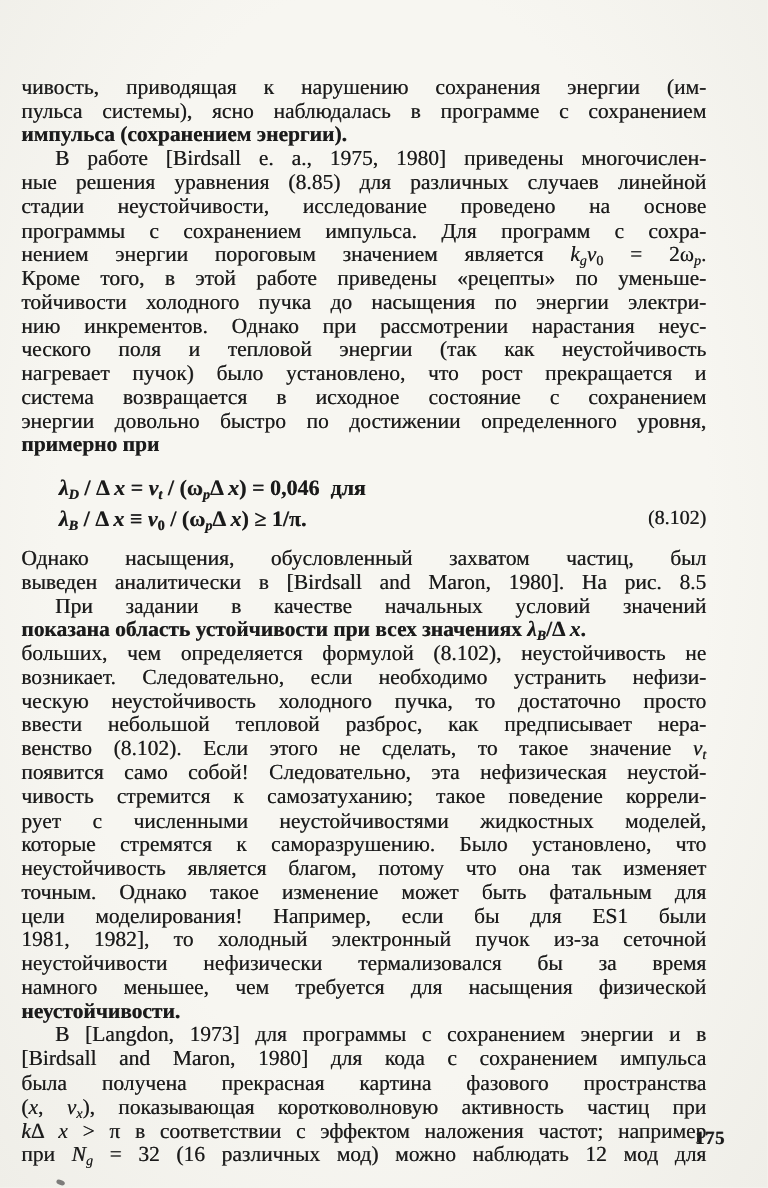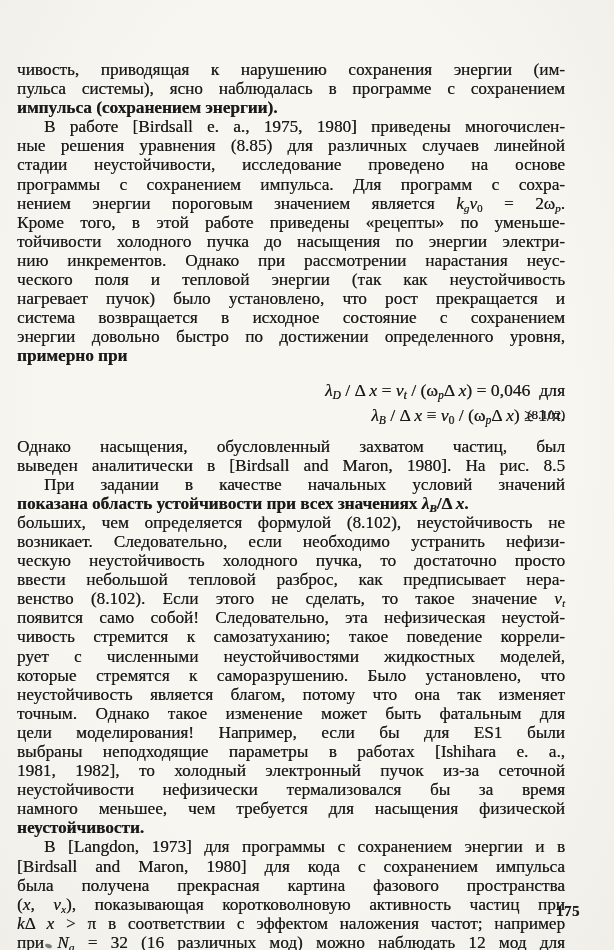--- a/index.html
+++ b/index.html
@@ -37,27 +37,28 @@
     top: 0.28em;
     vertical-align: baseline;
   }
   .equation {
     position: relative;
     margin: 12px 0 9px 0;
     padding-left: 30px;
     font-size: 17.6px;
   }
   .eq-line {
-    text-align: right;
+    text-align: left;
     line-height: 25px;
+    font-weight: bold;
   }
   .eq-number {
     position: absolute;
     right: 0; bottom: 3px;
-    font-size: 13px;
+    font-size: 16px;
   }
   .page-number {
     position: absolute;
     top: 903px; right: 34px;
     font-size: 15px;
     letter-spacing: 0.5px;
     text-shadow: 0.3px 0 0 rgba(25,25,25,0.7);
     font-weight: bold;
   }
   .smudge {
@@ -107,21 +108,20 @@
         <div class="line">ческую неустойчивость холодного пучка, то достаточно просто</div>
         <div class="line">ввести небольшой тепловой разброс, как предписывает нера-</div>
         <div class="line">венство (8.102). Если этого не сделать, то такое значение <i>v<sub>t</sub></i></div>
         <div class="line">появится само собой! Следовательно, эта нефизическая неустой-</div>
         <div class="line">чивость стремится к самозатуханию; такое поведение коррели-</div>
         <div class="line">рует с численными неустойчивостями жидкостных моделей,</div>
         <div class="line">которые стремятся к саморазрушению. Было установлено, что</div>
         <div class="line">неустойчивость является благом, потому что она так изменяет</div>
         <div class="line">точным. Однако такое изменение может быть фатальным для</div>
         <div class="line">цели моделирования! Например, если бы для ES1 были</div>
-        <div class="line">выбраны неподходящие параметры в работах [Ishihara e. a.,</div>
         <div class="line">1981, 1982], то холодный электронный пучок из-за сеточной</div>
         <div class="line">неустойчивости нефизически термализовался бы за время</div>
         <div class="line">намного меньшее, чем требуется для насыщения физической</div>
         <div class="line last">неустойчивости.</div>
         <div class="line indent">В [Langdon, 1973] для программы с сохранением энергии и в</div>
         <div class="line">[Birdsall and Maron, 1980] для кода с сохранением импульса</div>
         <div class="line">была получена прекрасная картина фазового пространства</div>
         <div class="line">(<i>x</i>, <i>v<sub>x</sub></i>), показывающая коротковолновую активность частиц при</div>
         <div class="line"><i>k</i>Δ <i>x</i> &gt; π в соответствии с эффектом наложения частот; например</div>
         <div class="line">при <i>N<sub>g</sub></i> = 32 (16 различных мод) можно наблюдать 12 мод для</div>

